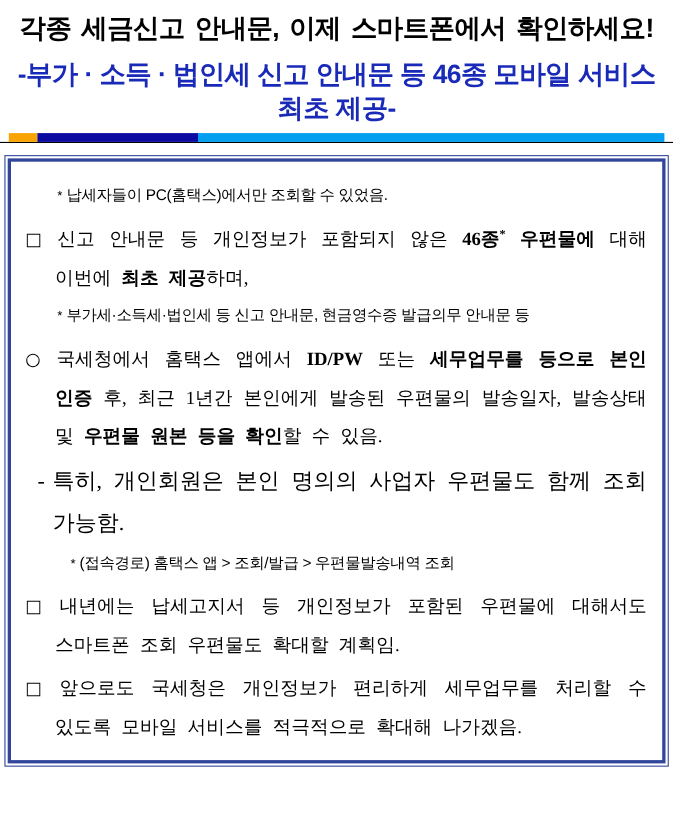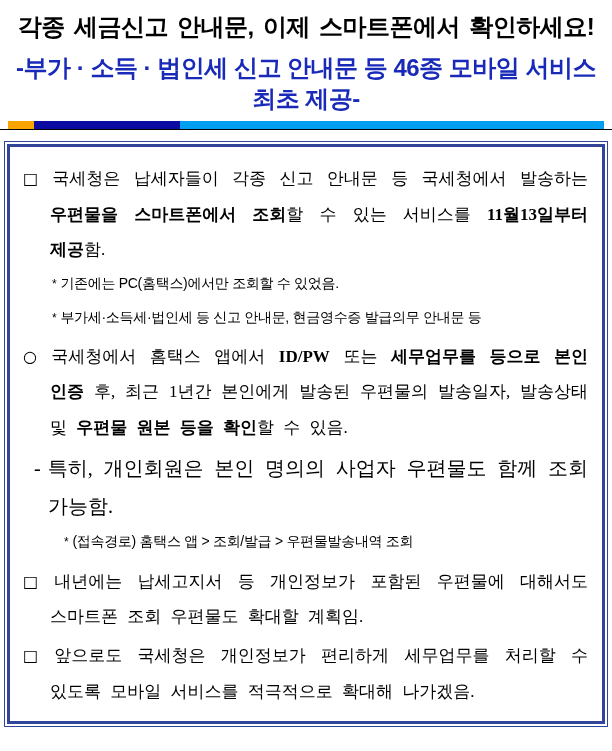--- a/index.html
+++ b/index.html
@@ -110,28 +110,28 @@
     <div class="accent-bar">
       <div class="seg-orange"></div>
       <div class="seg-navy"></div>
       <div class="seg-sky"></div>
     </div>
   </div>
 
   <div class="content-box-outer">
     <div class="content-box">
 
-      <p class="para">
-        <span class="bullet">□</span><span>국세청은 납세자들이 각종 신고 안내문 등 국세청에서 발송하는 </span><span class="b">우편물을 스마트폰에서 조회</span><span>할 수 있는 서비스를 </span><span class="b">11월13일부터 제공</span><span>함.</span>
+
+      <p class="note">
+        <span class="marker">*</span><span>납세자들이 PC(홈택스)에서만 조회할 수 있었음.</span>
       </p>
 
-      <p class="note">
-        <span class="marker">*</span><span>기존에는 PC(홈택스)에서만 조회할 수 있었음.</span>
+      <p class="para">
+        <span class="bullet">□</span><span>신고 안내문 등 개인정보가 포함되지 않은 </span><span class="b">46종</span><sup class="star b">*</sup><span class="b"> 우편물에</span><span> 대해 이번에 </span><span class="b">최초 제공</span><span>하며,</span>
       </p>
-
 
       <p class="note">
         <span class="marker">*</span><span>부가세·소득세·법인세 등 신고 안내문, 현금영수증 발급의무 안내문 등</span>
       </p>
 
       <p class="para">
         <span class="bullet">○</span><span>국세청에서 홈택스 앱에서 </span><span class="b">ID/PW</span><span> 또는 </span><span class="b">세무업무를 등으로 본인 인증</span><span> 후, 최근 1년간 본인에게 발송된 우편물의 발송일자, 발송상태 및 </span><span class="b">우편물 원본 등을 확인</span><span>할 수 있음.</span>
       </p>
 
       <p class="subdash">

